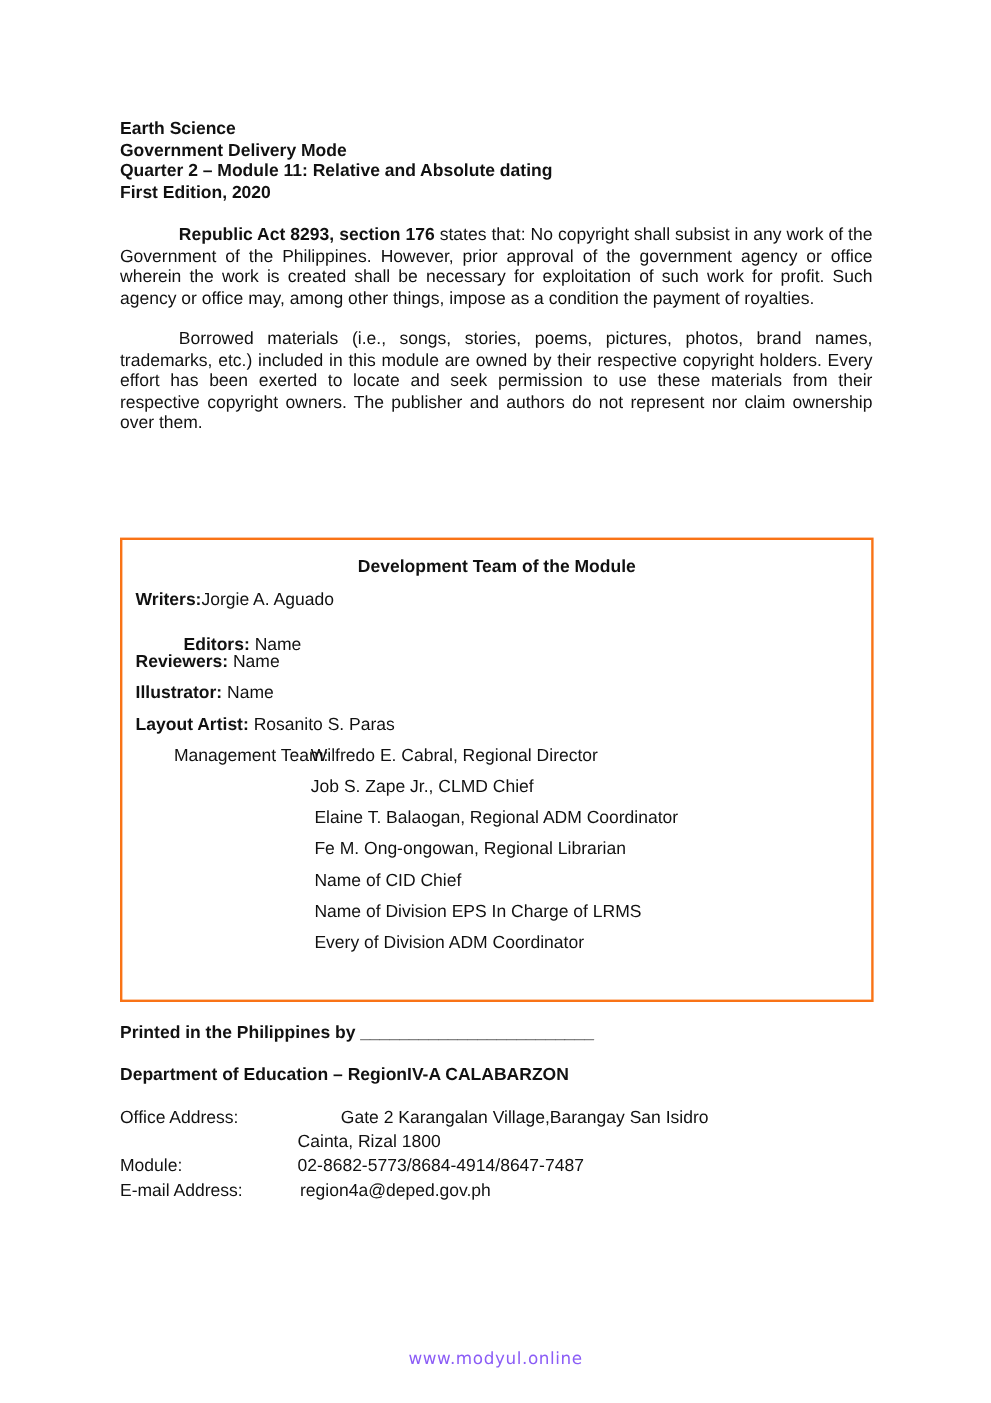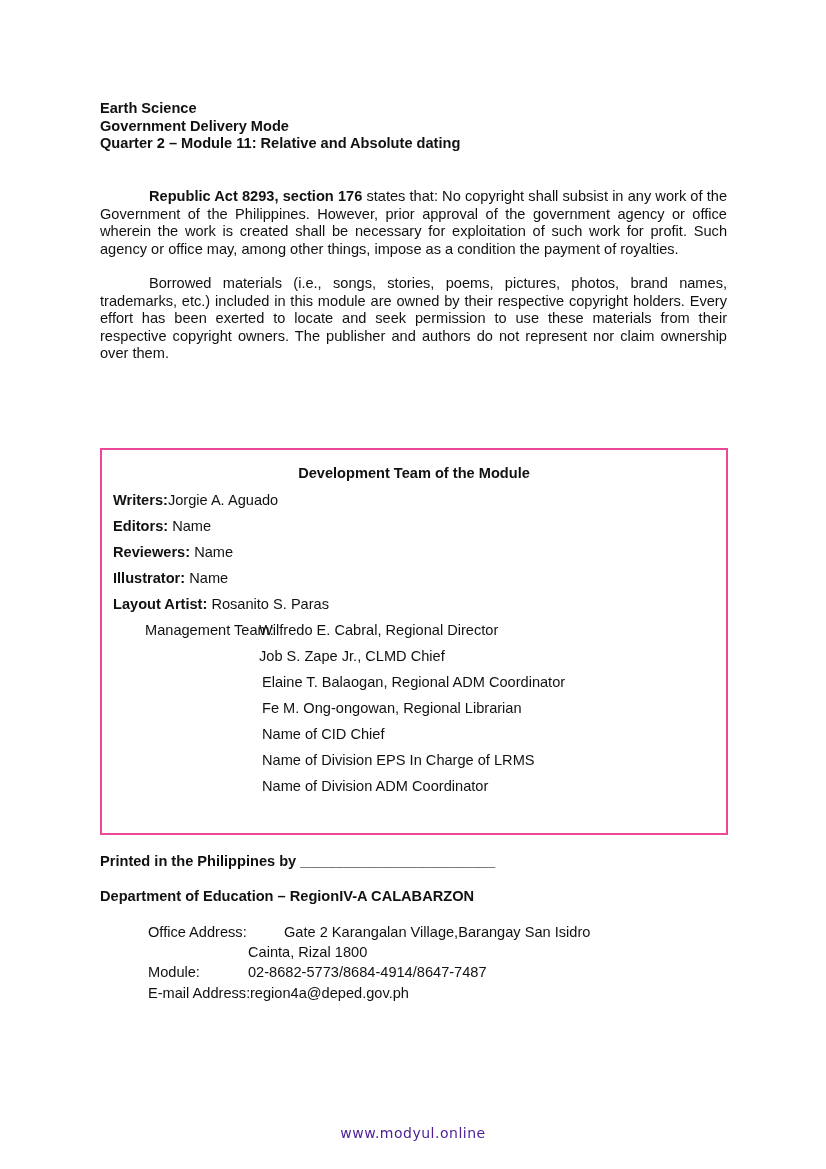--- a/index.html
+++ b/index.html
@@ -4,63 +4,64 @@
 <style>
   html, body { margin: 0; padding: 0; background: #ffffff; }
   body { width: 826px; height: 1169px; position: relative; font-family: "Liberation Sans", sans-serif; color: #111; font-size: 14.6px; }
   .page { position: absolute; left: 0; top: 0; width: 826px; height: 1169px; }
   .abs { position: absolute; }
   .bold { font-weight: bold; }
   .header-block { left: 100px; top: 100px; line-height: 17.5px; font-weight: bold; }
   .para { left: 100px; width: 627px; text-align: justify; line-height: 17.6px; }
   .para .indent { display: inline-block; width: 49px; }
   .pub { left: 100px; top: 381px; line-height: 17.5px; }
-  .devbox { left: 100px; top: 448px; width: 624px; height: 383px; border: 2px solid #ec4899; box-sizing: content-box; }
+  .devbox { left: 100px; top: 448px; width: 624px; height: 383px; border: 2px solid #f97316; box-sizing: content-box; }
   .devbox .title { position: absolute; left: 0; right: 0; top: 15px; text-align: center; font-weight: bold; }
   .devbox .row { position: absolute; left: 11px; }
   .devbox .mgmt { position: absolute; }
   .printed { left: 100px; top: 853px; font-weight: bold; }
   .region { left: 100px; top: 888px; font-weight: bold; }
-  .contact-label { left: 100px; margin-left: 48px; }
+  .contact-label { left: 100px; }
   .contact-value { left: 248px; }
-  .watermark { left: 0; width: 826px; top: 1125px; text-align: center; color: #4c1d95; font-family: "DejaVu Sans", sans-serif; font-size: 14px; letter-spacing: 0.5px; }
+  .watermark { left: 0; width: 826px; top: 1125px; text-align: center; color: #8b5cf6; font-family: "DejaVu Sans", sans-serif; font-size: 14px; letter-spacing: 0.5px; }
 </style>
 </head>
 <body>
 
 <div class="page">
 
   <div class="abs header-block">
     <div>Earth Science</div>
     <div>Government Delivery Mode</div>
     <div>Quarter 2 – Module 11: Relative and Absolute dating</div>
+    <div>First Edition, 2020</div>
   </div>
 
   <div class="abs para" style="top:188px;"><span class="indent"></span><span class="bold">Republic Act 8293, section 176</span><span> states that: No copyright shall subsist in any work of the Government of the Philippines. However, prior approval of the government agency or office wherein the work is created shall be necessary for exploitation of such work for profit. Such agency or office may, among other things, impose as a condition the payment of royalties.</span></div>
 
   <div class="abs para" style="top:275px;"><span class="indent"></span><span>Borrowed materials (i.e., songs, stories, poems, pictures, photos, brand names, trademarks, etc.) included in this module are owned by their respective copyright holders. Every effort has been exerted to locate and seek permission to use these materials from their respective copyright owners. The publisher and authors do not represent nor claim ownership over them.</span></div>
 
 
   <div class="abs devbox">
     <div class="title">Development Team of the Module</div>
 
     <div class="row" style="top:42px;"><span class="bold">Writers:</span><span>Jorgie A. Aguado</span></div>
-    <div class="row" style="top:68px;"><span class="bold">Editors:</span><span> Name</span></div>
+    <div class="row" style="top:80px;margin-left:40px;"><span class="bold">Editors:</span><span> Name</span></div>
     <div class="row" style="top:94px;"><span class="bold">Reviewers:</span><span> Name</span></div>
     <div class="row" style="top:120px;"><span class="bold">Illustrator:</span><span> Name</span></div>
     <div class="row" style="top:146px;"><span class="bold">Layout Artist:</span><span> Rosanito S. Paras</span></div>
     <div class="row" style="top:172px;margin-left:32px;">Management Team:</div>
 
     <div class="mgmt" style="left:157px; top:172px;">Wilfredo E. Cabral, Regional Director</div>
     <div class="mgmt" style="left:157px; top:198px;">Job S. Zape Jr., CLMD Chief</div>
     <div class="mgmt" style="left:160px; top:224px;">Elaine T. Balaogan, Regional ADM Coordinator</div>
     <div class="mgmt" style="left:160px; top:250px;">Fe M. Ong-ongowan, Regional Librarian</div>
     <div class="mgmt" style="left:160px; top:276px;">Name of CID Chief</div>
     <div class="mgmt" style="left:160px; top:302px;">Name of Division EPS In Charge of LRMS</div>
-    <div class="mgmt" style="left:160px; top:328px;">Name of Division ADM Coordinator</div>
+    <div class="mgmt" style="left:160px; top:328px;">Every of Division ADM Coordinator</div>
   </div>
 
   <div class="abs printed">Printed in the Philippines by ________________________</div>
   <div class="abs region">Department of Education – RegionIV-A CALABARZON</div>
 
   <div class="abs contact-label" style="top:924px;">Office Address:</div>
   <div class="abs contact-value" style="top:924px;margin-left:36px;">Gate 2 Karangalan Village,Barangay San Isidro</div>
   <div class="abs contact-value" style="top:944px;">Cainta, Rizal 1800</div>
   <div class="abs contact-label" style="top:964px;">Module:</div>
   <div class="abs contact-value" style="top:964px;">02-8682-5773/8684-4914/8647-7487</div>

